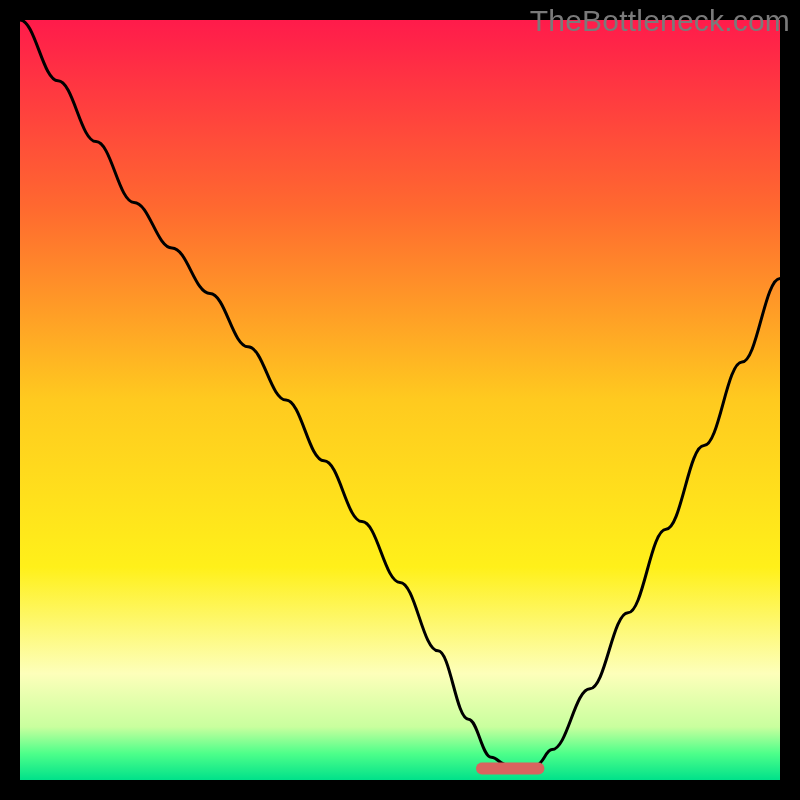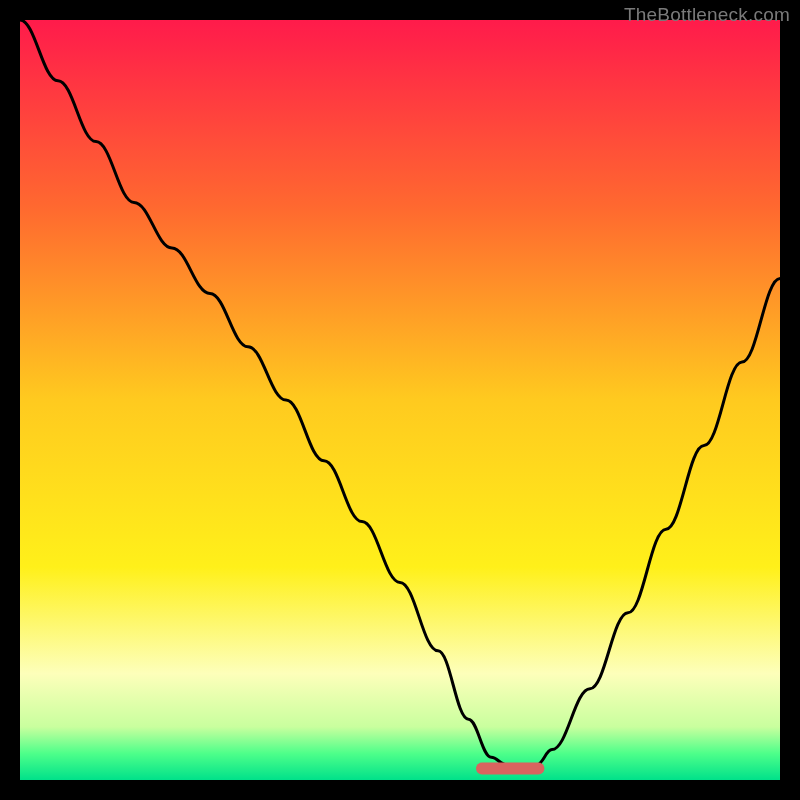--- a/index.html
+++ b/index.html
@@ -27,21 +27,21 @@
   .plot svg {
     display: block;
     width: 760px;
     height: 760px;
   }
   .watermark {
     position: absolute;
     top: 4px;
     right: 10px;
     color: #7a7a7a;
-    font-size: 19px;
+    font-size: 30px;
     font-weight: 500;
     letter-spacing: 0.2px;
     margin-left: 43px;
   }
 </style>
 </head>
 <body>
 
 <div class="frame">
 

